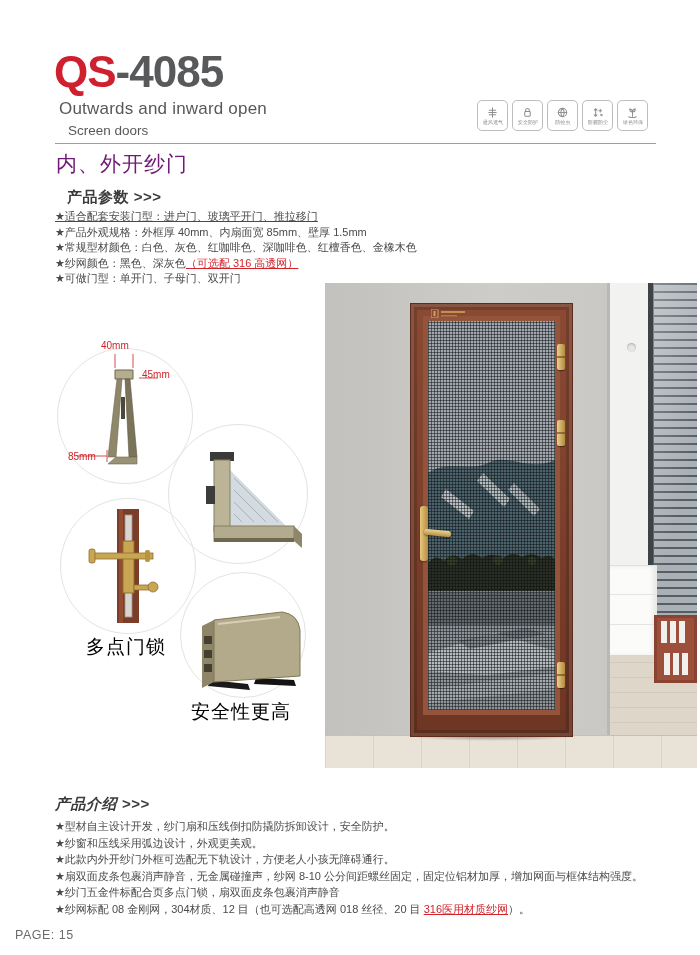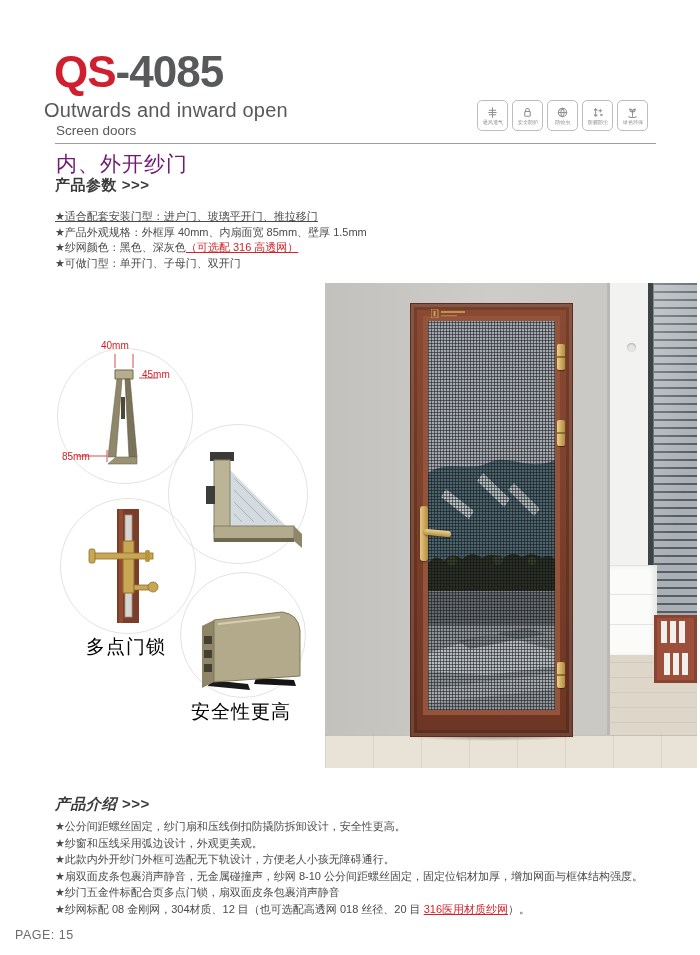--- a/index.html
+++ b/index.html
@@ -3,22 +3,22 @@
 <meta charset="utf-8">
 <style>
   html,body{margin:0;padding:0;background:#fff;}
   .page{position:relative;width:700px;height:955px;background:#fff;overflow:hidden;
         font-family:"Liberation Sans","DejaVu Sans",sans-serif;}
 
   
   .model{position:absolute;left:54px;top:50px;font-size:44px;font-weight:bold;line-height:1;letter-spacing:-1px;}
   .model .red{color:#cf2030;}
   .model .gray{color:#58595b;}
-  .subtitle-en{position:absolute;left:44px;top:99px;font-size:20px;color:#57585a;letter-spacing:.2px;}
-  .category-en{position:absolute;left:56px;top:123px;font-size:13.5px;color:#57585a;}
+  .subtitle-en{position:absolute;left:59px;top:99px;font-size:17px;color:#57585a;letter-spacing:.2px;}
+  .category-en{position:absolute;left:68px;top:123px;font-size:13.5px;color:#57585a;}
   .rule{position:absolute;left:55px;top:143px;width:601px;height:1px;background:#9d9d9d;}
   .title-cn{position:absolute;left:56px;top:150px;font-size:21px;color:#701a75;letter-spacing:1px;}
 
   
   .icons{position:absolute;left:477px;top:100px;display:flex;gap:4px;}
   .icon-box{width:31px;height:31px;border:1px solid #bdbdbd;border-radius:5px;background:#fff;
             display:flex;flex-direction:column;align-items:center;justify-content:center;box-sizing:border-box;}
   .icon-box svg{width:13px;height:13px;display:block;}
   .icon-label{font-size:6px;color:#8f8f8f;white-space:nowrap;transform:scale(.85);transform-origin:center;line-height:7px;}
 
@@ -34,21 +34,21 @@
   
   .circle{position:absolute;border:1px solid #e3e3df;border-radius:50%;}
   #c1{left:57px;top:348px;width:134px;height:134px;}
   #c2{left:168px;top:424px;width:138px;height:138px;}
   #c3{left:60px;top:498px;width:134px;height:134px;}
   #c4{left:180px;top:572px;width:124px;height:124px;}
   .detail-art{position:absolute;}
   .dim{position:absolute;font-size:10px;color:#d2232a;white-space:nowrap;}
   #dim-top{left:101px;top:340px;}
   #dim-right{left:142px;top:369px;}
-  #dim-left{left:62px;top:451px;text-align:right;}
+  #dim-left{left:68px;top:451px;text-align:right;}
   .caption{position:absolute;font-size:19px;color:#000000;letter-spacing:1px;}
   #lock-caption{left:86px;top:634px;}
   #bottom-caption{left:191px;top:699px;}
 
   
   .photo{position:absolute;left:325px;top:283px;width:372px;height:485px;
          background:linear-gradient(90deg,#c2c1bd,#cdccc8 45%,#c9c8c4 78%);overflow:hidden;}
   .wall-edge{position:absolute;left:282px;top:0;width:3px;height:100%;background:rgba(0,0,0,.08);}
   .interior{position:absolute;left:285px;top:0;width:87px;height:100%;background:#f2f2f0;}
   .window-blinds{position:absolute;left:38px;top:0;width:49px;height:360px;
@@ -132,24 +132,25 @@
       <div class="icon-label">防霾防尘</div>
     </div>
     <div class="icon-box">
       <svg viewBox="0 0 14 14" fill="none" stroke="#8f8f8f" stroke-width="1.1" stroke-linecap="round">
           <path d="M7 11 V6.5 M7 6.5 C5 6.5 4 4.8 4 3.2 C6 3.2 7 4.8 7 6.5 M7 6.5 C9 6.5 10 4.8 10 3.2 C8 3.2 7 4.8 7 6.5 M3 11.5 Q7 13.5 11 11.5"></path>
         </svg>
       <div class="icon-label">绿色环保</div>
     </div>
   </div>
 
-  <div class="section-heading" style="top:176px;">产品参数 &gt;&gt;&gt;</div>
+  <div class="section-heading" style="top:188px;margin-left:12px;">产品参数 &gt;&gt;&gt;</div>
   <ul class="bullets params" style="top:209px;">
     <li class="red-text">★适合配套安装门型：进户门、玻璃平开门、推拉移门</li>
     <li>★产品外观规格：外框厚 40mm、内扇面宽 85mm、壁厚 1.5mm</li>
+    <li>★常规型材颜色：白色、灰色、红咖啡色、深咖啡色、红檀香色、金橡木色</li>
     <li><span>★纱网颜色：黑色、深灰色</span><span class="red-text">（可选配 316 高透网）</span></li>
     <li>★可做门型：单开门、子母门、双开门</li>
   </ul>
 
   <div class="circle" id="c1"></div>
   <div class="circle" id="c2"></div>
   <div class="circle" id="c3"></div>
   <div class="circle" id="c4"></div>
 
   <svg class="detail-art" style="left:75px;top:352px;" width="100" height="130" viewBox="0 0 100 130">
@@ -261,21 +262,21 @@
       <div class="handle-plate"></div>
       <div class="handle-lever"></div>
       <div class="hinge" id="hinge1"></div>
       <div class="hinge" id="hinge2"></div>
       <div class="hinge" id="hinge3"></div>
     </div>
   </div>
 
   <div class="section-heading" style="top:795px;font-style:italic;">产品介绍 &gt;&gt;&gt;</div>
   <ul class="bullets intro" style="top:818px;">
-    <li>★公分间距螺丝固定，纱门扇和压线倒扣防撬防拆卸设计，安全性更高。</li>
+    <li>★型材自主设计开发，纱门扇和压线倒扣防撬防拆卸设计，安全防护。</li>
     <li>★纱窗和压线采用弧边设计，外观更美观。</li>
     <li>★此款内外开纱门外框可选配无下轨设计，方便老人小孩无障碍通行。</li>
     <li>★扇双面皮条包裹消声静音，无金属碰撞声，纱网 8-10 公分间距螺丝固定，固定位铝材加厚，增加网面与框体结构强度。</li>
     <li>★纱门五金件标配合页多点门锁，扇双面皮条包裹消声静音</li>
     <li><span>★纱网标配 08 金刚网，304材质、12 目（也可选配高透网 018 丝径、20 目 </span><span class="red-text">316医用材质纱网</span><span>）。</span></li>
   </ul>
 
   <div class="footer">PAGE: 15</div>
 
 </div>

